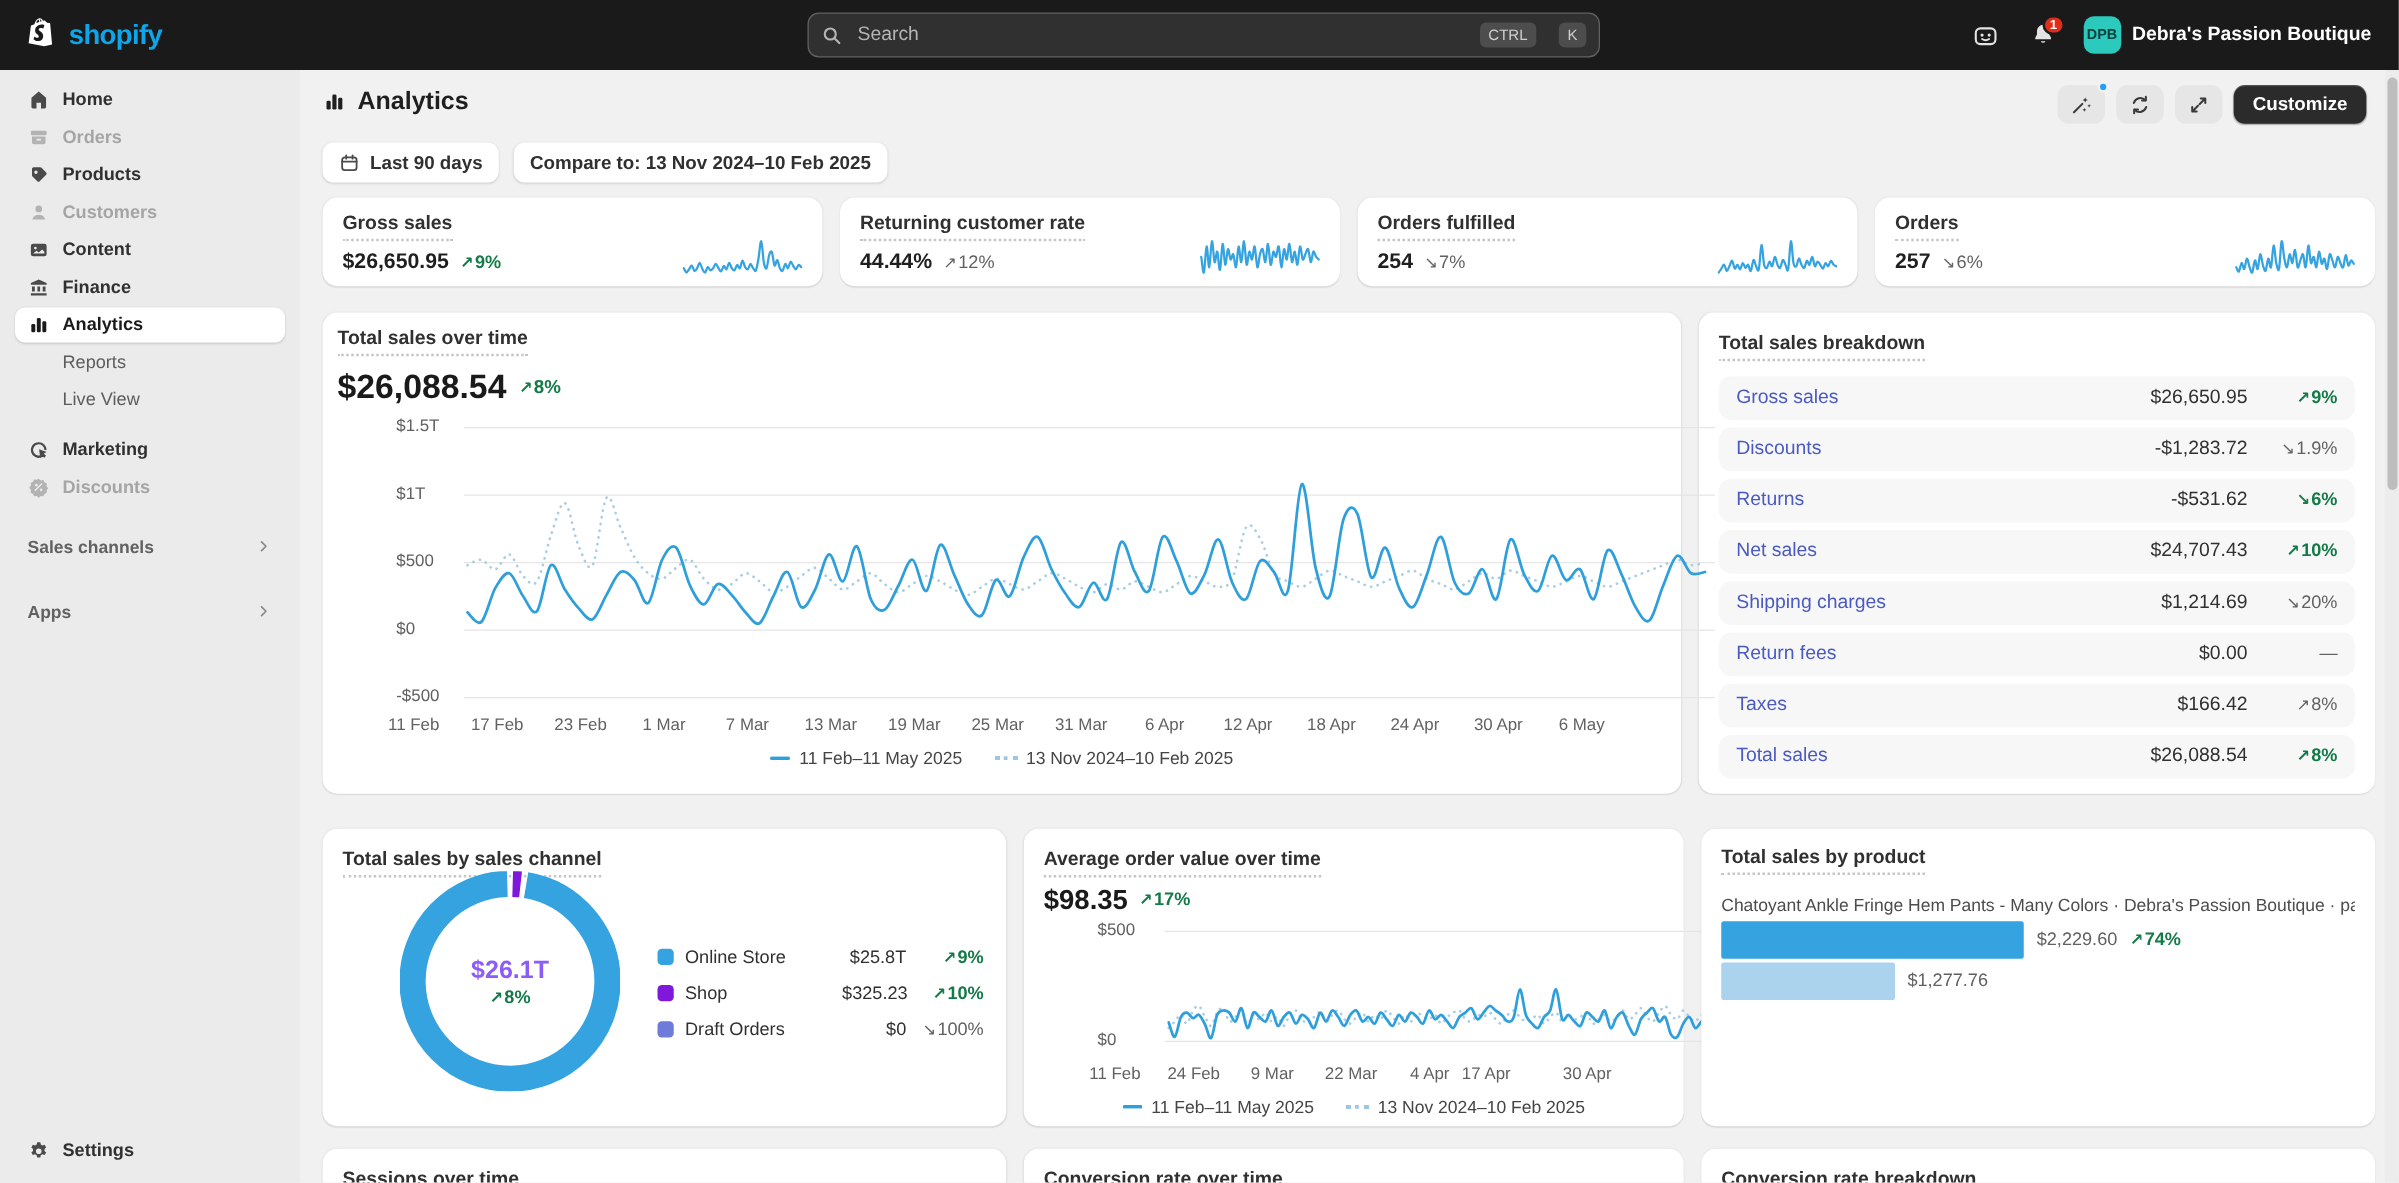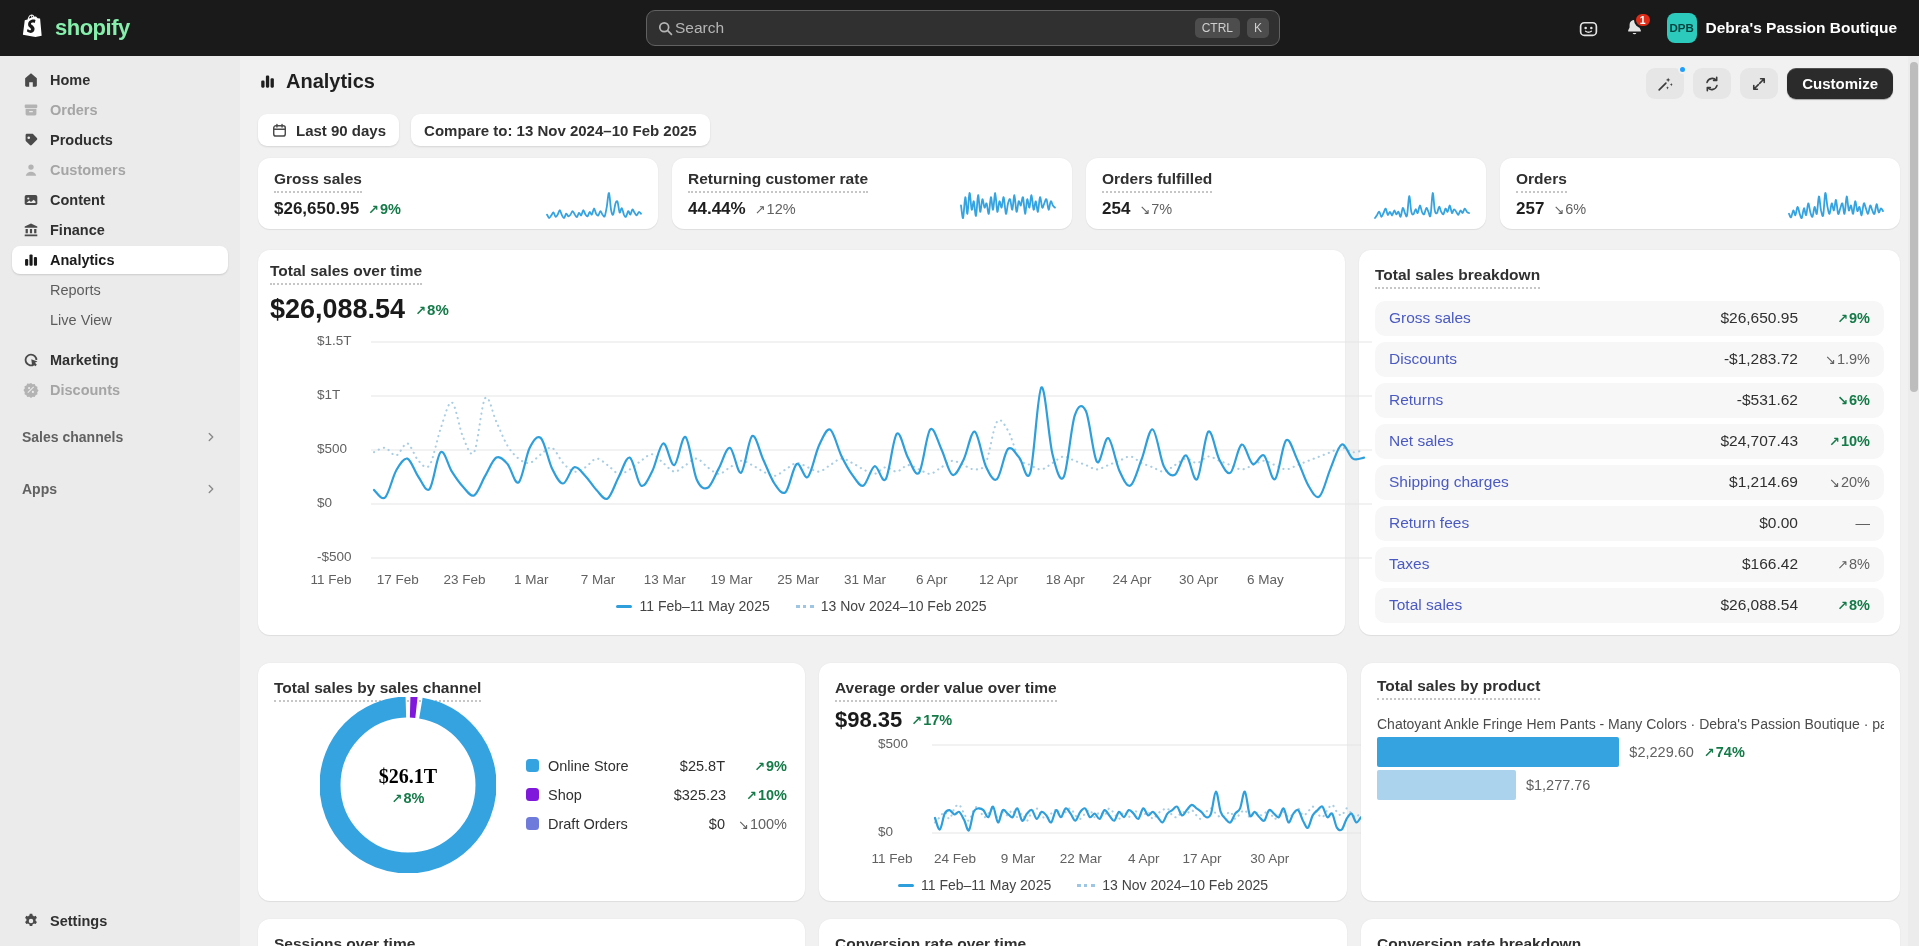--- a/index.html
+++ b/index.html
@@ -1,22 +1,22 @@
 <!DOCTYPE html>
 <html><head>
 <meta charset="utf-8">
 <style>
   * { margin:0; padding:0; box-sizing:border-box; }
   html,body { width:1919px; height:946px; overflow:hidden; font-family:"Liberation Sans","DejaVu Sans",sans-serif; background:#f1f1f1; }
 
   
   .topbar { position:absolute; left:0; top:0; width:1919px; height:56px; background:#1a1a1a; z-index:50; }
   .logo { position:absolute; left:20px; top:13px; display:flex; align-items:center; gap:7px; }
-  .logo-word { color:#86efac; font-size:22px; font-weight:700; letter-spacing:-0.5px; }
-  .searchbox { position:absolute; left:646px; top:10px; width:634px; height:36px; background:#303030; border:1px solid #616161; border-radius:9px; display:flex; align-items:center; padding:0 10px; gap:1px; }
+  .logo-word { color:#0ea5e9; font-size:22px; font-weight:700; letter-spacing:-0.5px; }
+  .searchbox { position:absolute; left:646px; top:10px; width:634px; height:36px; background:#303030; border:1px solid #616161; border-radius:9px; display:flex; align-items:center; padding:0 10px; gap:12px; }
   .searchbox .ph { color:#b5b5b5; font-size:15.5px; flex:1; }
   .key { background:#4d4d4d; color:#cfcfcf; border-radius:5px; font-size:12px; padding:3px 7px; margin-left:6px; }
   .tb-right { position:absolute; right:14px; top:0; height:56px; display:flex; align-items:center; gap:10px; }
   .tb-iconbtn { width:36px; height:36px; border-radius:9px; display:flex; align-items:center; justify-content:center; color:#e3e3e3; position:relative; cursor:pointer; }
   .badge { position:absolute; top:2px; right:1px; background:#e02d19; color:#fff; min-width:16px; height:16px; border-radius:9px; font-size:10.5px; font-weight:700; display:flex; align-items:center; justify-content:center; padding:0 4px; border:2px solid #1a1a1a; }
   .store-chip { display:flex; align-items:center; gap:9px; padding:4px 8px 4px 4px; border-radius:9px; }
   .avatar { width:30px; height:30px; border-radius:8px; background:#2cc9bd; color:#07433e; font-size:11.5px; font-weight:700; display:flex; align-items:center; justify-content:center; }
   .store-name { color:#fff; font-size:15.5px; font-weight:700; }
 
   
@@ -81,21 +81,21 @@
   .bd-rows { margin-top:12px; }
   .bd-row { height:35px; margin-bottom:6px; background:#f7f7f7; border-radius:10px; display:flex; align-items:center; padding:0 14px; }
   .bd-label { color:#4a5ac2; font-size:15.5px; flex:1; cursor:pointer; }
   .bd-val { color:#303030; font-size:15.5px; text-align:right; }
   .bd-delta { width:72px; text-align:right; }
 
   .row-trio { position:absolute; left:18px; top:607px; width:1642px; display:flex; gap:14px; }
   .donut-card { width:547px; height:238px; padding:16px; position:relative; }
   .donut-wrap { position:absolute; left:62px; top:34px; width:176px; height:176px; }
   .donut-center { position:absolute; inset:0; display:flex; flex-direction:column; align-items:center; justify-content:center; gap:2px; }
-  .donut-val { font-size:20px; font-weight:700; color:#000000;font-family:Liberation Serif, serif; }
+  .donut-val { font-size:20px; font-weight:700; color:#8b5cf6; }
   .ch-legend { position:absolute; left:268px; right:18px; top:88px; }
   .ch-row { display:flex; align-items:center; height:29px; font-size:14.5px; }
   .swatch { width:13px; height:13px; border-radius:3.5px; flex:none; }
   .ch-label { margin-left:9px; width:128px; color:#303030; }
   .ch-val { flex:1; text-align:right; color:#303030; }
   .ch-delta { width:62px; text-align:right; }
 
   .aov-card { width:528px; height:238px; padding:16px; position:relative; }
   .aov-val-row { display:flex; align-items:center; gap:9px; margin-top:5px; }
   .aov-val { font-size:22px; font-weight:700; color:#1a1a1a; }
@@ -532,21 +532,21 @@
               <path d="M3.0 81.0C3.8 82.9 6.2 93.2 7.8 92.5C9.5 91.7 11.1 79.9 12.7 76.6C14.3 73.4 15.9 73.0 17.5 73.1C19.1 73.3 20.8 77.2 22.4 77.5C24.0 77.8 25.6 74.0 27.2 74.9C28.8 75.8 30.4 79.7 32.1 82.8C33.7 85.9 35.3 94.7 36.9 93.4C38.5 92.0 40.1 78.5 41.7 74.9C43.4 71.2 45.0 71.7 46.6 71.4C48.2 71.1 49.8 71.7 51.4 73.1C53.0 74.6 54.7 80.7 56.3 80.2C57.9 79.6 59.5 68.7 61.1 69.6C62.7 70.5 64.3 84.9 66.0 85.4C67.6 86.0 69.2 74.6 70.8 73.1C72.4 71.7 74.0 75.5 75.6 76.6C77.3 77.8 78.9 81.0 80.5 80.2C82.1 79.3 83.7 70.8 85.3 71.4C86.9 71.9 88.6 82.8 90.2 83.7C91.8 84.6 93.4 78.4 95.0 76.6C96.6 74.9 98.2 72.2 99.9 73.1C101.5 74.0 103.1 81.6 104.7 81.9C106.3 82.2 107.9 75.5 109.5 74.9C111.2 74.3 112.8 76.6 114.4 78.4C116.0 80.2 117.6 86.3 119.2 85.4C120.8 84.6 122.5 74.0 124.1 73.1C125.7 72.2 127.3 80.5 128.9 80.2C130.5 79.9 132.1 71.9 133.8 71.4C135.4 70.8 137.0 74.6 138.6 76.6C140.2 78.7 141.8 84.0 143.4 83.7C145.1 83.4 146.7 76.9 148.3 74.9C149.9 72.8 151.5 70.5 153.1 71.4C154.7 72.2 156.4 79.3 158.0 80.2C159.6 81.0 161.2 76.3 162.8 76.6C164.4 76.9 166.0 82.5 167.7 81.9C169.3 81.3 170.9 73.7 172.5 73.1C174.1 72.5 175.7 76.6 177.3 78.4C179.0 80.2 180.6 84.3 182.2 83.7C183.8 83.1 185.4 75.5 187.0 74.9C188.6 74.3 190.3 80.5 191.9 80.2C193.5 79.9 195.1 73.7 196.7 73.1C198.3 72.5 199.9 75.2 201.6 76.6C203.2 78.1 204.8 82.8 206.4 81.9C208.0 81.0 209.6 71.9 211.2 71.4C212.9 70.8 214.5 77.8 216.1 78.4C217.7 79.0 219.3 74.6 220.9 74.9C222.5 75.2 224.1 78.4 225.8 80.2C227.4 81.9 229.0 86.0 230.6 85.4C232.2 84.9 233.8 78.7 235.4 76.6C237.1 74.6 238.7 74.3 240.3 73.1C241.9 71.9 243.5 68.7 245.1 69.6C246.7 70.5 248.4 77.8 250.0 78.4C251.6 79.0 253.2 74.9 254.8 73.1C256.4 71.4 258.0 68.1 259.7 67.8C261.3 67.5 262.9 70.2 264.5 71.4C266.1 72.5 267.7 73.4 269.3 74.9C271.0 76.3 272.6 79.9 274.2 80.2C275.8 80.5 277.4 80.9 279.0 76.6C280.6 72.4 282.3 54.9 283.9 54.6C285.5 54.3 287.1 70.3 288.7 74.9C290.3 79.4 291.9 80.2 293.6 81.9C295.2 83.7 296.8 86.3 298.4 85.4C300.0 84.6 301.6 79.0 303.2 76.6C304.9 74.3 306.5 75.0 308.1 71.4C309.7 67.7 311.3 53.5 312.9 54.6C314.5 55.8 316.2 75.0 317.8 78.4C319.4 81.8 321.0 74.6 322.6 74.9C324.2 75.2 325.8 78.7 327.5 80.2C329.1 81.6 330.7 84.9 332.3 83.7C333.9 82.5 335.5 74.3 337.1 73.1C338.8 71.9 340.4 75.5 342.0 76.6C343.6 77.8 345.2 81.0 346.8 80.2C348.4 79.3 350.1 70.5 351.7 71.4C353.3 72.2 354.9 84.6 356.5 85.4C358.1 86.3 359.7 78.7 361.4 76.6C363.0 74.6 364.6 71.9 366.2 73.1C367.8 74.3 369.4 80.7 371.0 83.7C372.7 86.6 374.3 91.6 375.9 90.7C377.5 89.8 379.1 81.3 380.7 78.4C382.3 75.5 384.0 74.6 385.6 73.1C387.2 71.7 388.8 68.4 390.4 69.6C392.0 70.8 393.6 79.0 395.3 80.2C396.9 81.3 398.5 74.9 400.1 76.6C401.7 78.4 403.3 88.1 404.9 90.7C406.6 93.4 408.2 93.9 409.8 92.5C411.4 91.0 413.0 84.6 414.6 81.9C416.2 79.3 417.9 76.1 419.5 76.6C421.1 77.2 422.7 84.9 424.3 85.4C425.9 86.0 427.5 81.5 429.2 80.2C430.8 78.8 433.2 78.0 434.0 77.5" class="ln-solid"></path>
             </svg>
         </div>
       </div>
       <div class="xlab" id="aov-xlab" style="top:188px; width:442px;">
           <span style="left: -37px;">11 Feb</span>
           <span style="left: 25.9551px;">24 Feb</span>
           <span style="left: 88.9101px;">9 Mar</span>
           <span style="left: 151.865px;">22 Mar</span>
           <span style="left: 214.82px;">4 Apr</span>
-          <span style="left: 273px;">17 Apr</span>
+          <span style="left: 260px;">17 Apr</span>
           <span style="left: 340.73px;">30 Apr</span>
         </div>
       <div class="legend" style="top:214px;">
         <span class="legend-item">
             <span class="lg-solid"></span>
             <span>11 Feb–11 May 2025</span>
           </span>
         <span class="legend-item">
             <span class="lg-dot"></span>
             <span>13 Nov 2024–10 Feb 2025</span>

